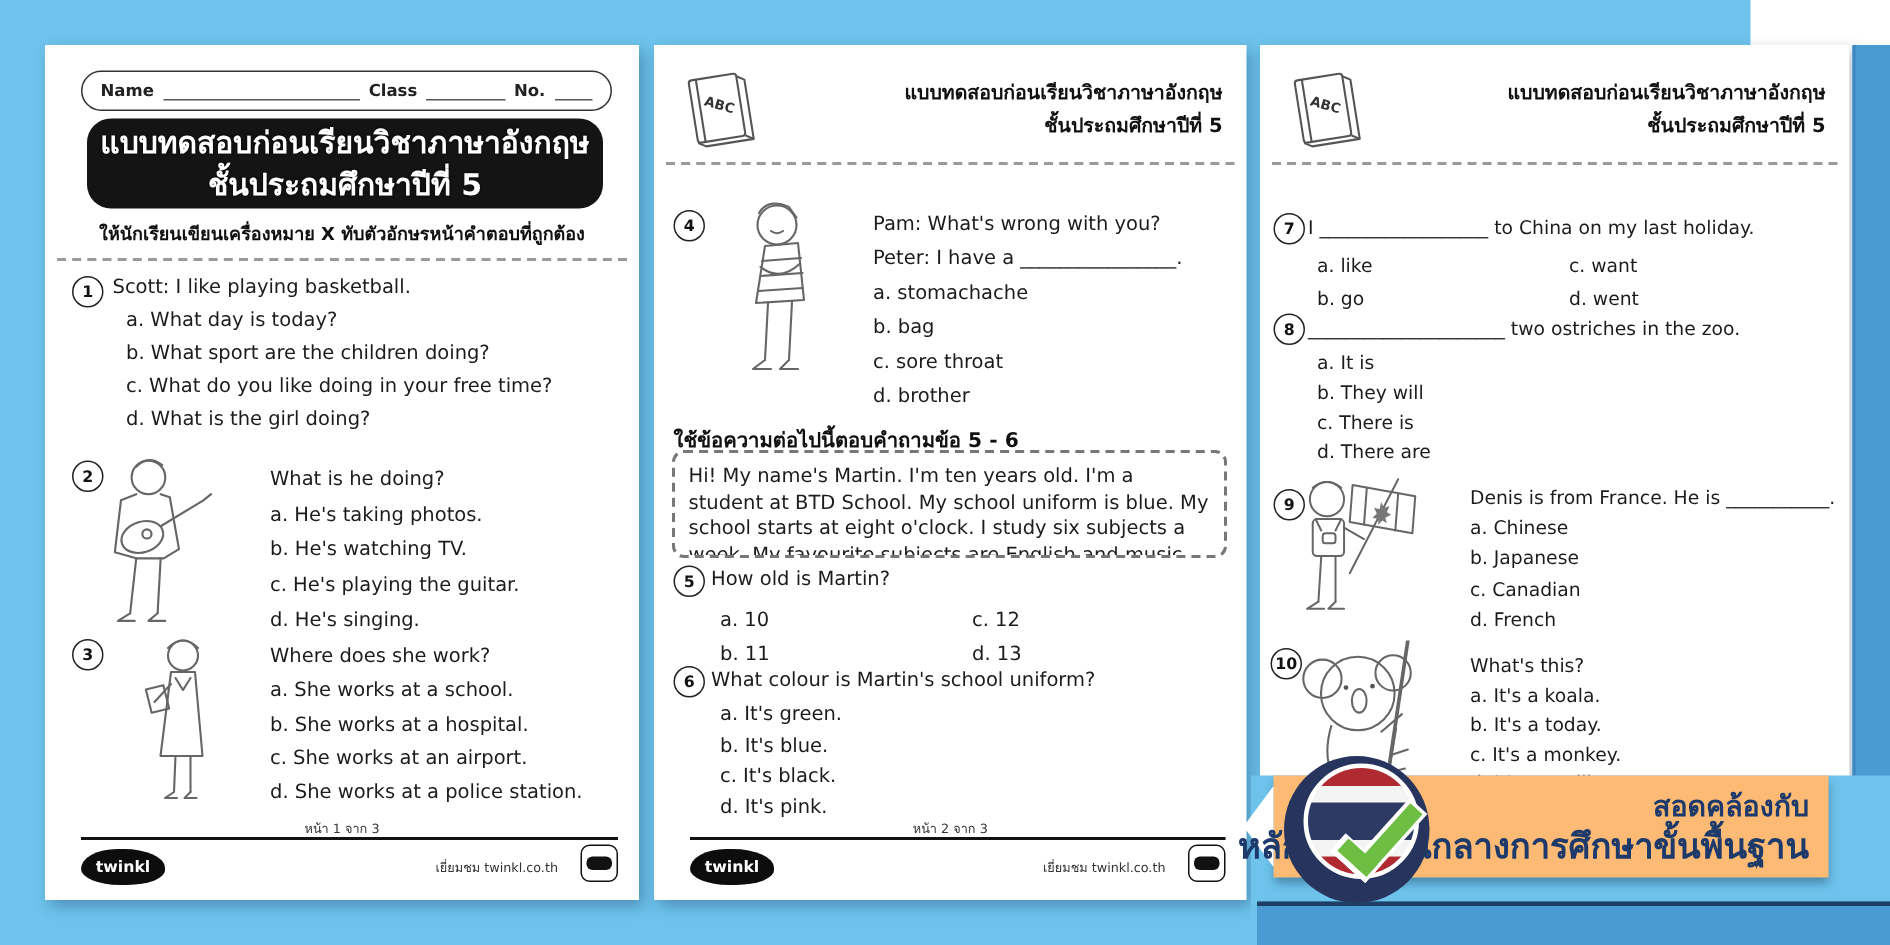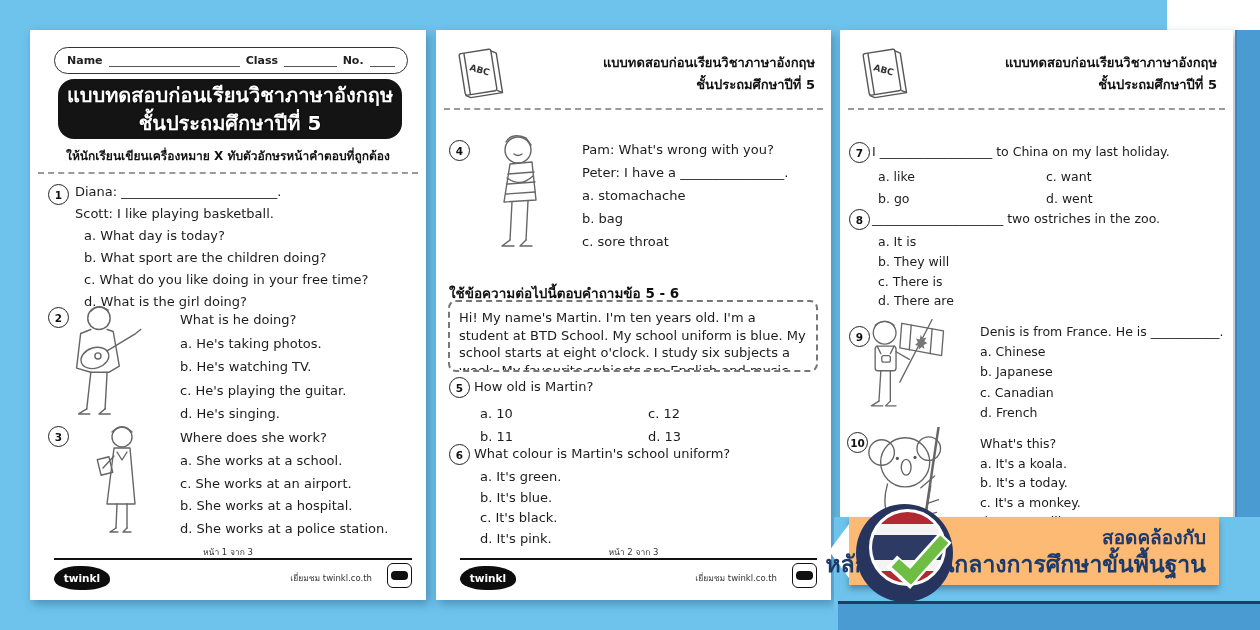--- a/index.html
+++ b/index.html
@@ -63,21 +63,20 @@
     <div class="titlebox">
       <div>แบบทดสอบก่อนเรียนวิชาภาษาอังกฤษ</div>
       <div>ชั้นประถมศึกษาปีที่ 5</div>
     </div>
 
     <div class="instr">ให้นักเรียนเขียนเครื่องหมาย X ทับตัวอักษรหน้าคำตอบที่ถูกต้อง</div>
     <div class="divider" style="top:142px"></div>
 
     <div class="qnum" style="left:18px;top:154px">1</div>
     <div class="lines txt13" style="left:45px;top:151px;line-height:22px">
-      <div>Diana: ________________________.</div>
       <div>Scott: I like playing basketball.</div>
       <div class="ind">a. What day is today?</div>
       <div class="ind">b. What sport are the children doing?</div>
       <div class="ind">c. What do you like doing in your free time?</div>
       <div class="ind">d. What is the girl doing?</div>
     </div>
 
     <div class="qnum" style="left:18px;top:277px">2</div>
     <svg class="illu" style="left:30px;top:273px" width="82" height="114" viewBox="0 0 80 112">
       <g stroke="#666" fill="none" stroke-width="1.4" stroke-linecap="round" stroke-linejoin="round">
@@ -108,22 +107,22 @@
         <path d="M20 28 l5 8 l5 -8"></path>
         <path d="M17 32 L6 44"></path>
         <rect x="2" y="34" width="12" height="16" transform="rotate(-14 8 42)"></rect>
         <path d="M20 80 L19 104 M30 80 L30 104"></path>
         <path d="M19 104 l-6 4 h8 M30 104 l-4 4 h8"></path>
       </g>
     </svg>
     <div class="lines txt13" style="left:150px;top:397px;line-height:22.8px">
       <div>Where does she work?</div>
       <div>a. She works at a school.</div>
+      <div>b. She works at a hospital.</div>
       <div>c. She works at an airport.</div>
-      <div>b. She works at a hospital.</div>
       <div>d. She works at a police station.</div>
     </div>
 
     <div class="footline"></div>
     <div class="brand">twinkl</div>
     <div class="pageinfo">หน้า 1 จาก 3</div>
     <div class="visit">เยี่ยมชม twinkl.co.th</div>
     <div class="badge">
         <div class="mini"></div>
       </div>
@@ -157,20 +156,21 @@
         <path d="M20 70 L18 108 M36 69 L34 108"></path>
         <path d="M18 108 l-8 6 h12 M34 108 l-6 6 h12"></path>
       </g>
     </svg>
     <div class="lines txt13" style="left:146px;top:108px;line-height:23px">
       <div>Pam: What's wrong with you?</div>
       <div>Peter: I have a ________________.</div>
       <div>a. stomachache</div>
       <div>b. bag</div>
       <div>c. sore throat</div>
+      <div>d. brother</div>
     </div>
 
     <div class="pinstr">ใช้ข้อความต่อไปนี้ตอบคำถามข้อ 5 - 6</div>
     <div class="passage">Hi! My name's Martin. I'm ten years old. I'm a student at BTD School. My school uniform is blue. My school starts at eight o'clock. I study six subjects a week. My favourite subjects are English and music.</div>
 
     <div class="qnum" style="left:13px;top:347px">5</div>
     <div class="lines txt13" style="left:38px;top:349px">
       <div>How old is Martin?</div>
     </div>
     <div class="lines txt13" style="left:44px;top:372px;line-height:23px">

